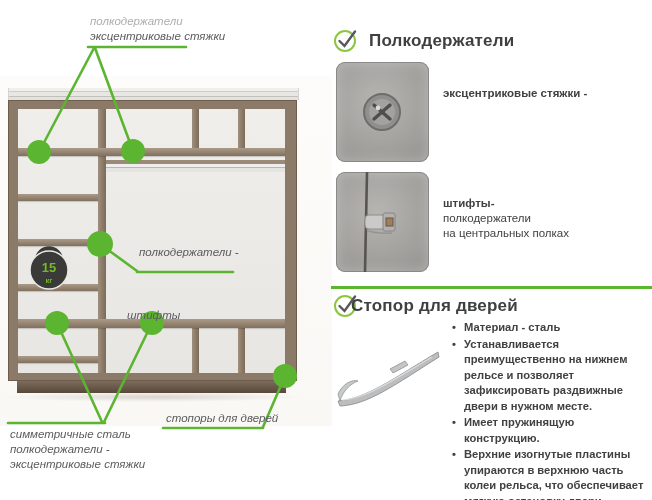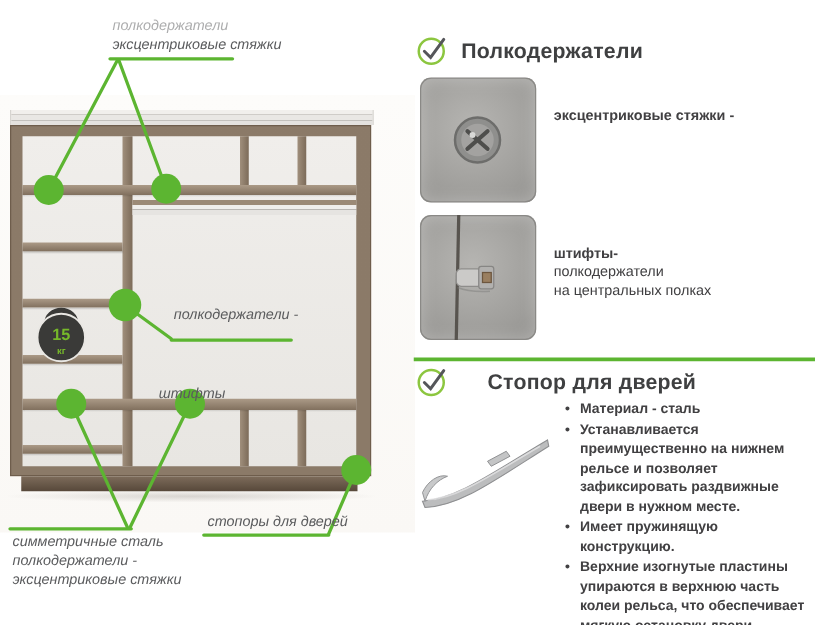--- a/index.html
+++ b/index.html
@@ -145,21 +145,21 @@
     <span>полкодержатели</span><br>
     <span>на центральных полках</span>
   </div>
 
   <div class="abs gdivider"></div>
 
   <svg class="abs" style="left:332px;top:291px;" width="28" height="28" viewBox="0 0 28 28">
     <circle cx="13" cy="15" r="10" fill="none" stroke="#8cc63f" stroke-width="2"></circle>
     <path d="M7.5,15 l5,5 L23,5.5" fill="none" stroke="#55565a" stroke-width="2.4" stroke-linecap="round"></path>
   </svg>
-  <div class="abs h1" style="left:390px;top:296px;">Стопор для дверей</div>
+  <div class="abs h1" style="left:351px;top:296px;">Стопор для дверей</div>
 
   <svg class="abs" style="left:332px;top:332px;" width="115" height="85" viewBox="0 0 115 85">
     <path d="M6,69 C34,67 62,46 106,20 L107,25 C64,52 36,73 8,74 Z" fill="#bcbdbe" stroke="#8f9092" stroke-width="0.9"></path>
     <path d="M6,62 C10,53 19,47 26,49 C18,52 11,59 8,69 Z" fill="#c8c9ca" stroke="#939496" stroke-width="0.8"></path>
     <path d="M58,37 l15,-8 l3,4 l-15,8 Z" fill="#c4c5c6" stroke="#8f9092" stroke-width="0.8"></path>
     <path d="M10,68 C36,66 62,47 100,25" stroke="#e4e4e5" stroke-width="1.4" fill="none" opacity=".8"></path>
   </svg>
 
   <ul class="bullets abs" style="left:451px;top:320px;font-weight:bold;">
     <li>Материал - сталь</li>

